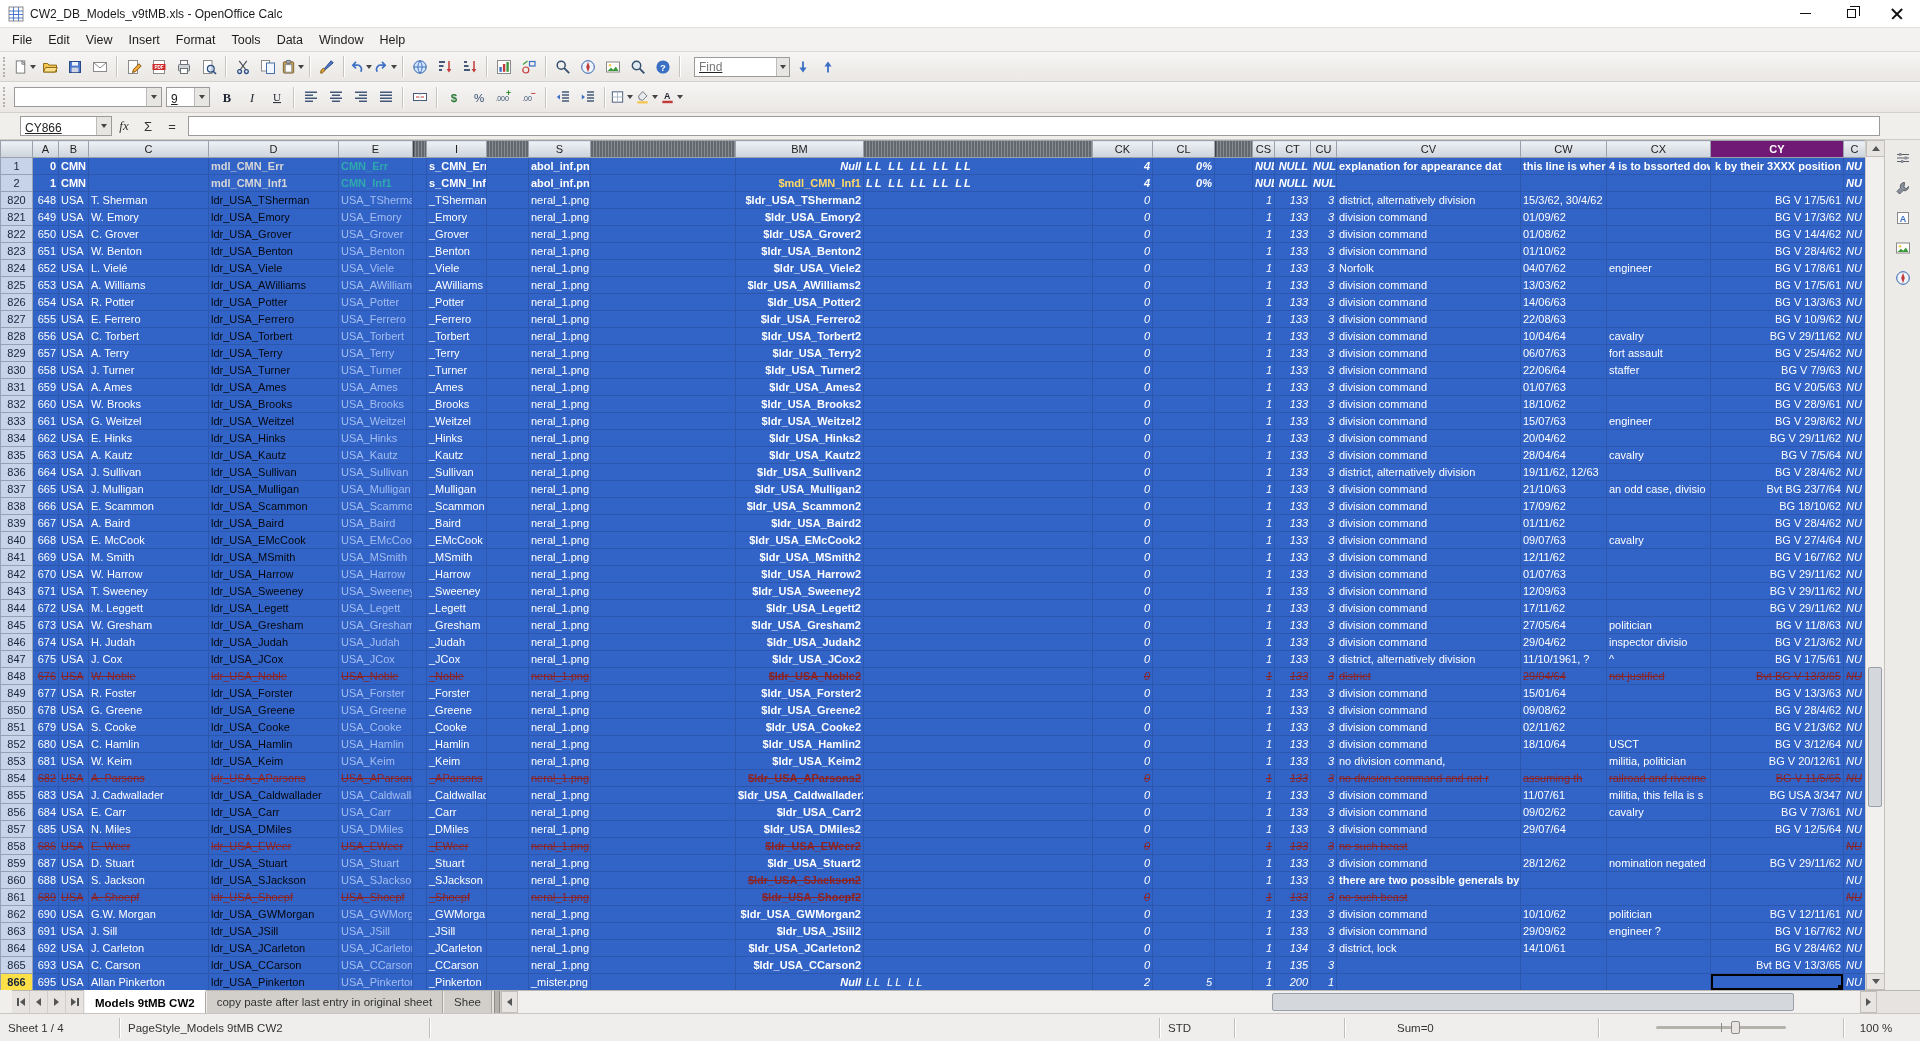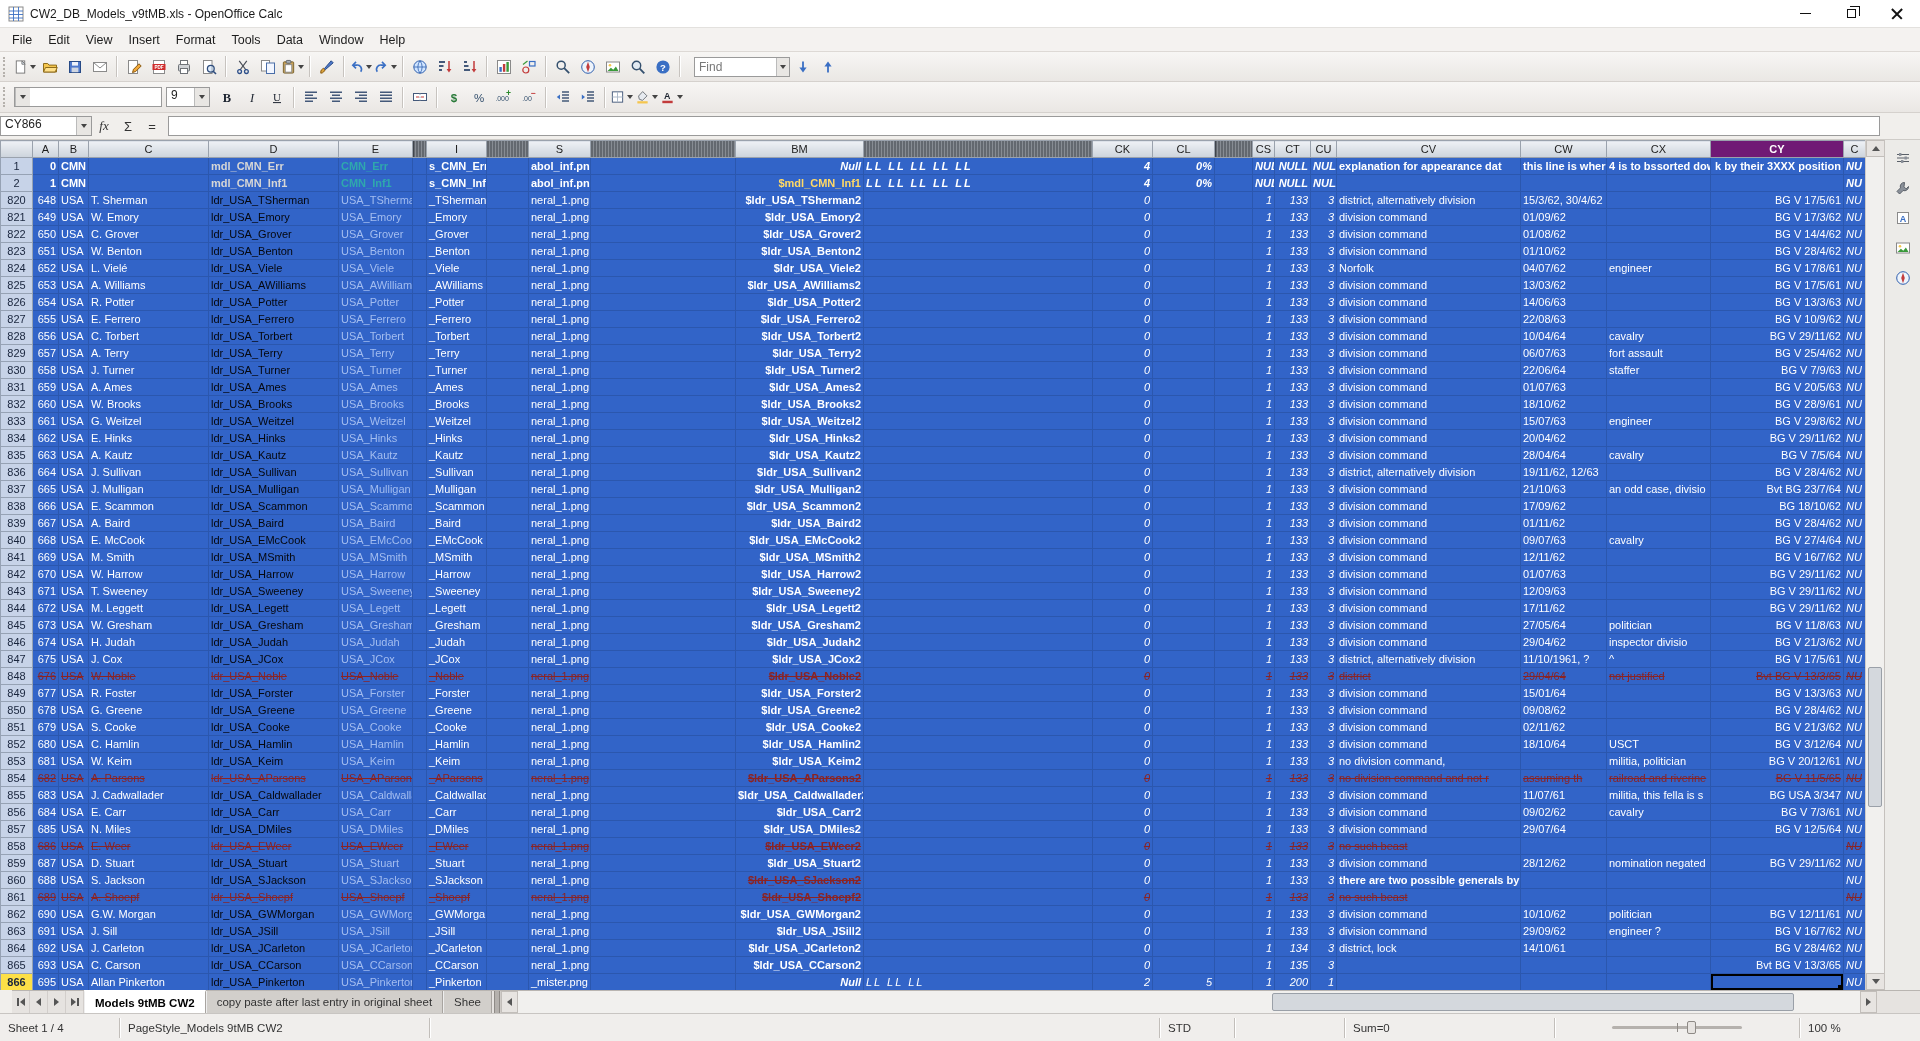--- a/index.html
+++ b/index.html
@@ -25,32 +25,32 @@
   .toolbar { position:absolute; left:0; width:1920px; background:linear-gradient(#f7f6f4,#ecroe9,#eae7e4); background:linear-gradient(#f7f6f4,#eae7e4); display:flex; align-items:center; border-bottom:1px solid #d5d1cd; }
   .tb1 { top:52px; height:30px; }
   .tb2 { top:82px; height:31px; }
   .grip { width:5px; height:20px; margin:0 4px 0 3px; border-left:2px dotted #b5b1ac; }
   .icons { display:flex; align-items:center; }
   .tbtn { width:25px; height:25px; display:flex; align-items:center; justify-content:center; border:1px solid transparent; border-radius:2px; position:relative; }
   .tbtn svg { display:block; }
   .ddarr { width:0; height:0; border-left:3.5px solid transparent; border-right:3.5px solid transparent; border-top:4px solid #444; margin-left:2px; }
   .tsep { width:1px; height:21px; background:#c7c3bf; box-shadow:1px 0 0 #fff; margin:0 4px; }
 
-  .combo { display:flex; align-items:flex-start; background:#fff; border:1px solid #9a9a9a; height:20px; }
+  .combo { display:flex; align-items:flex-end; background:#fff; border:1px solid #9a9a9a; height:20px;text-decoration:underline; }
   .combo .cval { flex:1; padding:0 4px; font-size:12px; color:#222; white-space:nowrap; overflow:hidden; }
   .combo .cbtn { width:15px; height:100%; background:#e8e6e3; border-left:1px solid #bbb; display:flex; align-items:center; justify-content:center; }
   .combo .cbtn i { width:0; height:0; border-left:3.5px solid transparent; border-right:3.5px solid transparent; border-top:4px solid #444; }
   .findwrap { display:flex; align-items:center; margin-left:10px; }
   .findbox { width:96px; }
   .findbox input { border:none; outline:none; width:100%; height:18px; font-size:12px; color:#777; padding:0 4px; font-family:inherit; }
   .fontname { width:148px; margin-left:2px;flex-direction:column; }
   .fontsize { width:44px; margin-left:4px; margin-right:4px; }
 
   .formulabar { position:absolute; top:113px; left:0; width:1920px; height:27px; background:#f1efec; display:flex; align-items:center; border-bottom:1px solid #cfccc8; }
-  .namebox { width:92px; margin-left:0; height:20px; }
+  .namebox { width:92px; margin-left:20px; height:20px; }
   .fbtn { width:22px; height:22px; display:flex; align-items:center; justify-content:center; font-size:13px; color:#333; margin:0 1px; border:1px solid transparent; }
   .fbtn.fx { font-style:italic; font-family:"Liberation Serif",serif; }
   .inputline { flex:1; margin:0 40px 0 4px; height:20px; border:1px solid #9a9a9a; background:#fff; font-size:12px; padding:0 4px; font-family:inherit; outline:none; }
 
   .gridwrap { position:absolute; top:140px; left:0; width:1865px; height:850px; overflow:hidden; background:#fff; }
   table#tbl { border-collapse:collapse; table-layout:fixed; width:1865px; }
   #tbl tr { height:17px; }
   #tbl th,#tbl td { padding:0; position:relative; overflow:hidden; }
   #tbl .corner { background:linear-gradient(#eef1f5,#ccd3dc); border:1px solid #9aa2ad; }
   #tbl .ch { background:linear-gradient(#eef1f5,#ccd3dc); border:1px solid #9aa2ad; font-weight:normal; font-size:11px; color:#1d1d1d; text-align:center; }
@@ -105,23 +105,23 @@
   .hbtn.lf { left:0; } .hbtn.rt { right:0; }
   .hthumb { position:absolute; top:2px; bottom:2px; left:56%; width:38%; background:#d4d8dd; border:1px solid #9aa0a8; border-radius:2px; }
 
   .statusbar { position:absolute; top:1013px; left:0; width:1920px; height:28px; background:#f0eeec; border-top:1px solid #c8c5c2; display:flex; align-items:center; font-size:11.5px; color:#333; }
   .sfield { height:20px; line-height:20px; padding:0 8px; border-right:1px solid #c2beba; box-shadow:1px 0 0 #fff; white-space:nowrap; overflow:hidden; }
   .sf-sheet { width:120px; }
   .sf-style { width:310px; }
   .sf-fill1 { width:730px; border-right:1px solid #c2beba; }
   .sf-mode { width:75px; }
   .sf-fill2 { width:110px; }
-  .sf-sum { width:210px; }
+  .sf-sum { width:210px;margin-left:44px; }
   .sf-zoomsl { width:245px; display:flex; align-items:center; justify-content:center; }
-  .sf-zoom { flex:1; text-align:left; padding-right:20px; border-right:none; }
+  .sf-zoom { flex:1; text-align:center; padding-right:20px; border-right:none; }
   .ztrack { position:relative; width:130px; height:3px; background:#b5b1ad; border-radius:2px; }
   .ztick { position:absolute; left:50%; top:-3px; width:1px; height:9px; background:#8e8a86; }
   .zthumb { position:absolute; left:58%; top:-5px; width:9px; height:13px; background:#e7e4e1; border:1px solid #8e8a86; border-radius:2px; }
 </style>
 </head>
 <body>
 
 <div class="app">
 
   <div class="titlebar">

